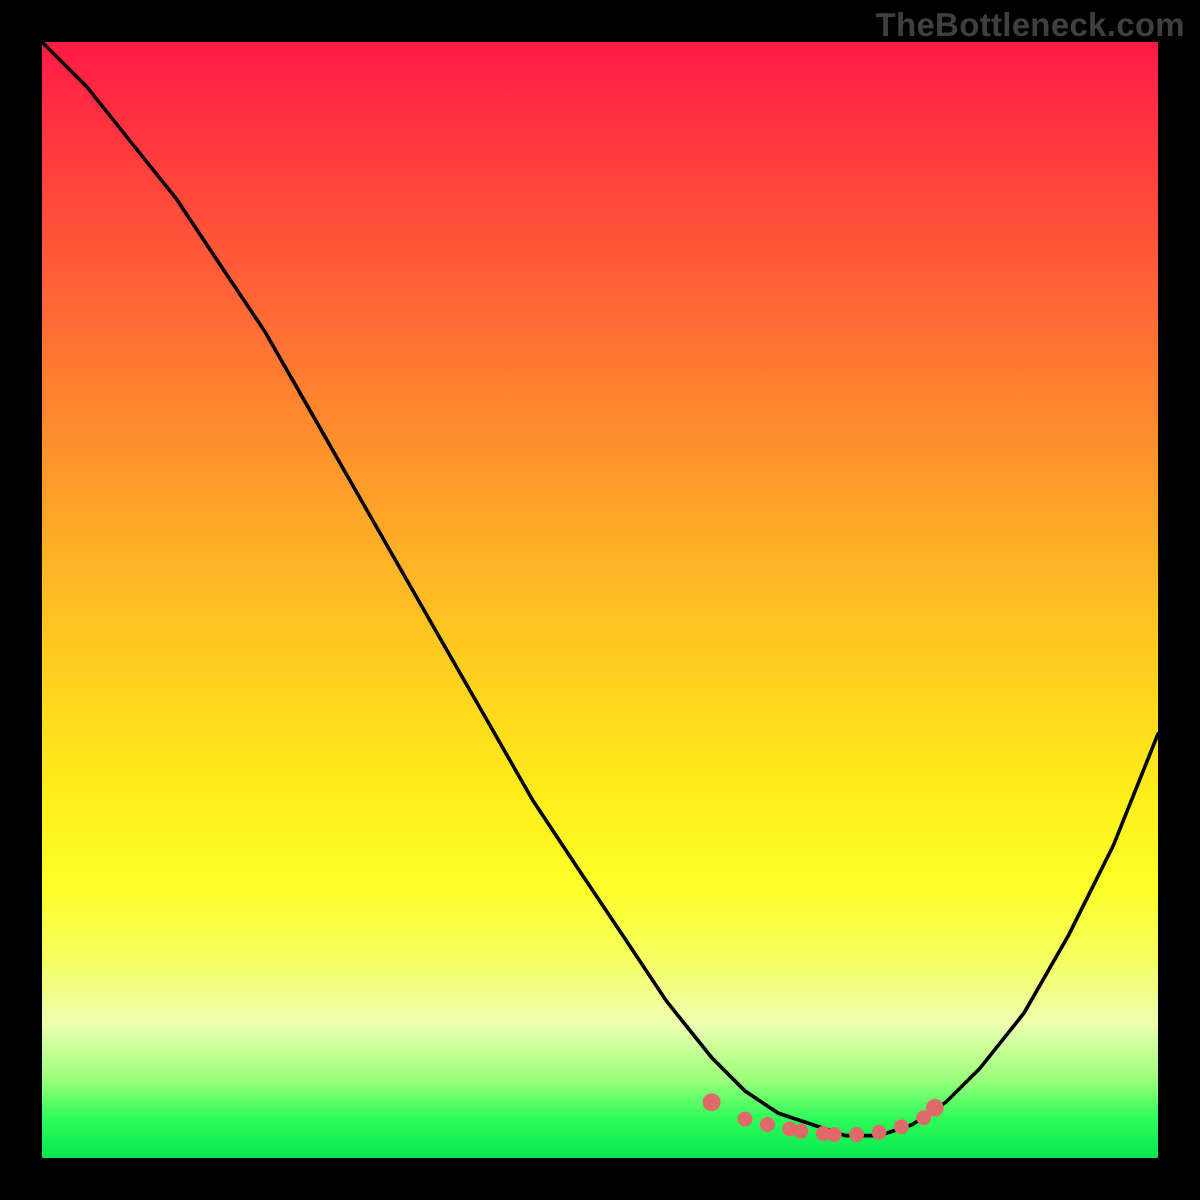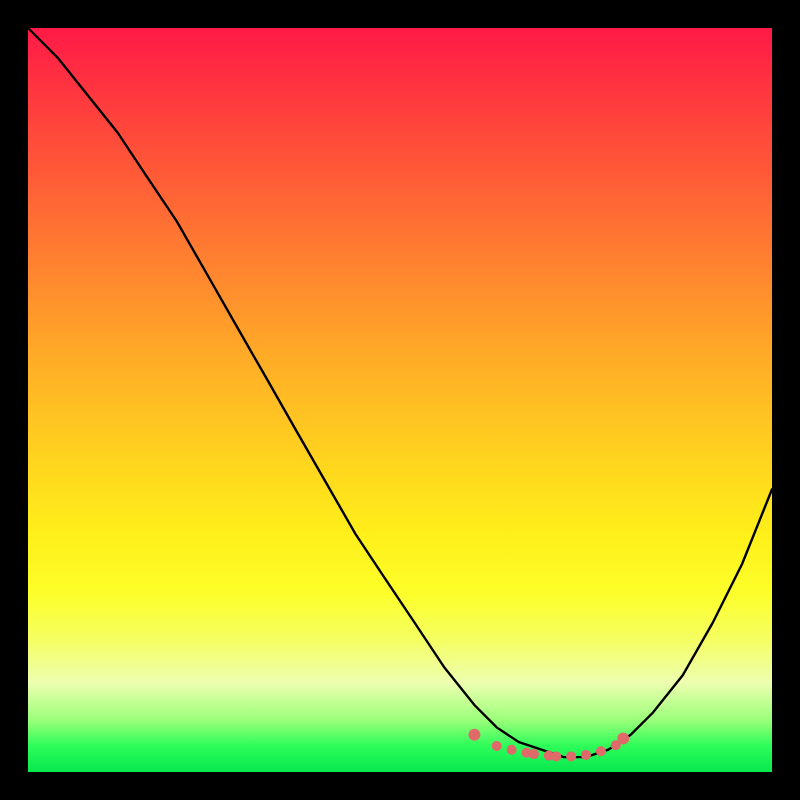--- a/index.html
+++ b/index.html
@@ -59,20 +59,21 @@
     top: 0;
     width: 744px;
     height: 744px;
     overflow: visible;
   }
 </style>
 </head>
 <body>
 
 <div class="frame">
+  <div class="watermark">TheBottleneck.com</div>
   <div class="plot">
     <svg class="curve" viewBox="0 0 744 744">
       <path id="main-curve" fill="none" stroke="#000000" stroke-width="2.4" stroke-linecap="round" d="M0.0 0.0 L29.8 29.8 L59.5 67.0 L89.3 104.2 L119.0 148.8 L148.8 193.4 L178.6 245.5 L208.3 297.6 L238.1 349.7 L267.8 401.8 L297.6 453.8 L327.4 505.9 L357.1 550.6 L386.9 595.2 L416.6 639.8 L446.4 677.0 L468.7 699.4 L491.0 714.2 L513.4 721.7 L535.7 729.1 L558.0 729.1 L580.3 721.7 L602.6 706.8 L625.0 684.5 L654.7 647.3 L684.5 595.2 L714.2 535.7 L744.0 461.3 "></path>
       <g id="dot-group">
           <circle cx="446.4" cy="706.8" r="6" fill="#e06a6a"></circle>
           <circle cx="468.7" cy="718.0" r="5" fill="#e06a6a"></circle>
           <circle cx="483.6" cy="721.7" r="5" fill="#e06a6a"></circle>
           <circle cx="498.5" cy="724.7" r="5" fill="#e06a6a"></circle>
           <circle cx="505.9" cy="726.1" r="5" fill="#e06a6a"></circle>
           <circle cx="520.8" cy="727.6" r="5" fill="#e06a6a"></circle>

